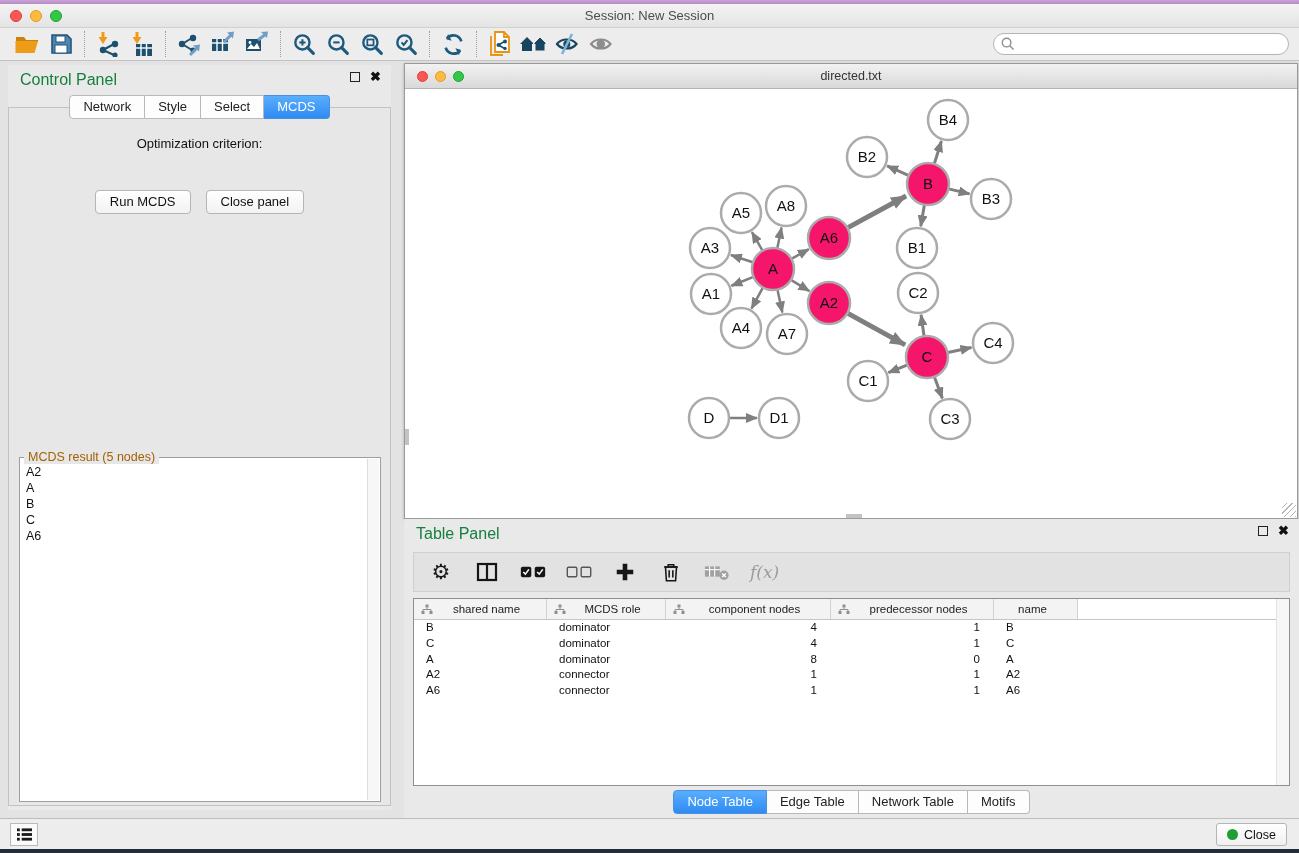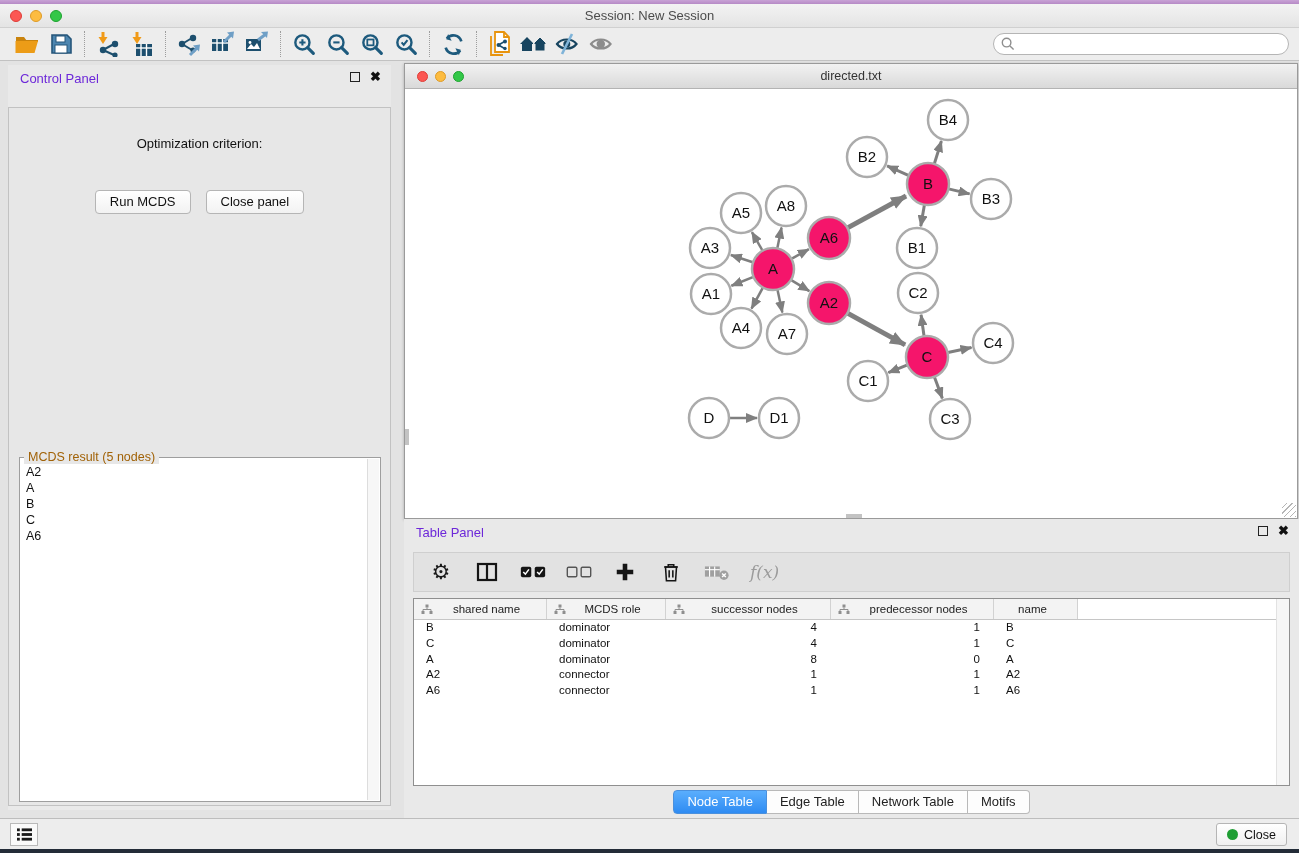--- a/index.html
+++ b/index.html
@@ -18,21 +18,21 @@
   .toolbar { position:absolute; left:0; top:28px; width:100%; height:33px; background:#ededed; border-bottom:1px solid #c2c2c2; display:flex; align-items:center; padding:0 10px; }
   .tbtn { width:34px; height:28px; display:flex; align-items:center; justify-content:center; }
   .tsep { width:1px; height:26px; border-left:1px dotted #9d9d9d; margin:0 6px; }
   .toolbar .spacer { flex:1; }
   .searchbox { position:relative; width:296px; height:22px; }
   .searchbox input { width:100%; height:100%; border:1px solid #b5b5b5; border-radius:12px; background:#fff; padding:0 8px 0 26px; font-size:12px; outline:none; }
   .searchbox svg { position:absolute; left:8px; top:4px; }
 
   
   .panel-title-row { position:relative; height:26px; }
-  .panel-title { position:absolute; left:12px; top:6px; font-size:13px; color:#6d28d9; }
+  .panel-title { position:absolute; left:12px; top:6px; font-size:16px; color:#15803d; }
   .panel-icons { position:absolute; right:10px; top:6px; display:flex; gap:10px; align-items:center; }
   .float-glyph { width:10px; height:10px; border:1.6px solid #222; display:inline-block; }
   .close-glyph { font-size:13px; font-weight:bold; color:#111; line-height:12px; }
 
   .control-panel { position:absolute; left:8px; top:65px; width:383px; height:745px; background:#e9e9e9; }
   .cp-tabs { position:absolute; left:0; top:30px; width:100%; text-align:center; z-index:3; }
   .cp-content { position:absolute; left:0; top:42px; right:0; bottom:4px; border:1px solid #c2c2c2; background:#e7e7e7; }
 
   .seg { display:inline-flex; }
   .seg .tab { background:#fdfdfd; border:1px solid #b9b9b9; border-left:none; padding:3px 13px 4px; font-size:13px; color:#222; cursor:default; white-space:nowrap; }
@@ -263,20 +263,26 @@
 </div>
 
 <div class="control-panel">
   <div class="panel-title-row">
     <span class="panel-title">Control Panel</span>
     <span class="panel-icons">
       <span class="float-glyph"></span>
       <span class="close-glyph">✖</span>
     </span>
   </div>
+  <div class="cp-tabs"><span class="seg" id="cp-tabs">
+        <span class="tab">Network</span>
+        <span class="tab">Style</span>
+        <span class="tab">Select</span>
+        <span class="tab active">MCDS</span>
+      </span></div>
   <div class="cp-content">
     <div class="opt-label">Optimization criterion:</div>
     <div class="btn-row">
       <button class="mac-btn">Run MCDS</button>
       <button class="mac-btn">Close panel</button>
     </div>
     <div class="groupbox">
       <span class="legend">MCDS result (5 nodes)</span>
       <div class="result-list" id="result-list">
           <div class="result-item">A2</div>
@@ -505,21 +511,21 @@
         </div>
         <div class="dt-hcell" style="width: 165px;">
           <svg class="hicon" width="12" height="11" viewBox="0 0 12 11">
             <g fill="#8f8f8f">
               <rect x="4.5" y="0.5" width="3" height="3"></rect>
               <rect x="0.5" y="7" width="3" height="3"></rect>
               <rect x="8.5" y="7" width="3" height="3"></rect>
             </g>
             <path d="M6 3.5v2M2 7V5.5h8V7" stroke="#8f8f8f" fill="none"></path>
           </svg>
-          <span class="hlabel">successor nodes</span>
+          <span class="hlabel">component nodes</span>
         </div>
         <div class="dt-hcell" style="width: 163px;">
           <svg class="hicon" width="12" height="11" viewBox="0 0 12 11">
             <g fill="#8f8f8f">
               <rect x="4.5" y="0.5" width="3" height="3"></rect>
               <rect x="0.5" y="7" width="3" height="3"></rect>
               <rect x="8.5" y="7" width="3" height="3"></rect>
             </g>
             <path d="M6 3.5v2M2 7V5.5h8V7" stroke="#8f8f8f" fill="none"></path>
           </svg>

